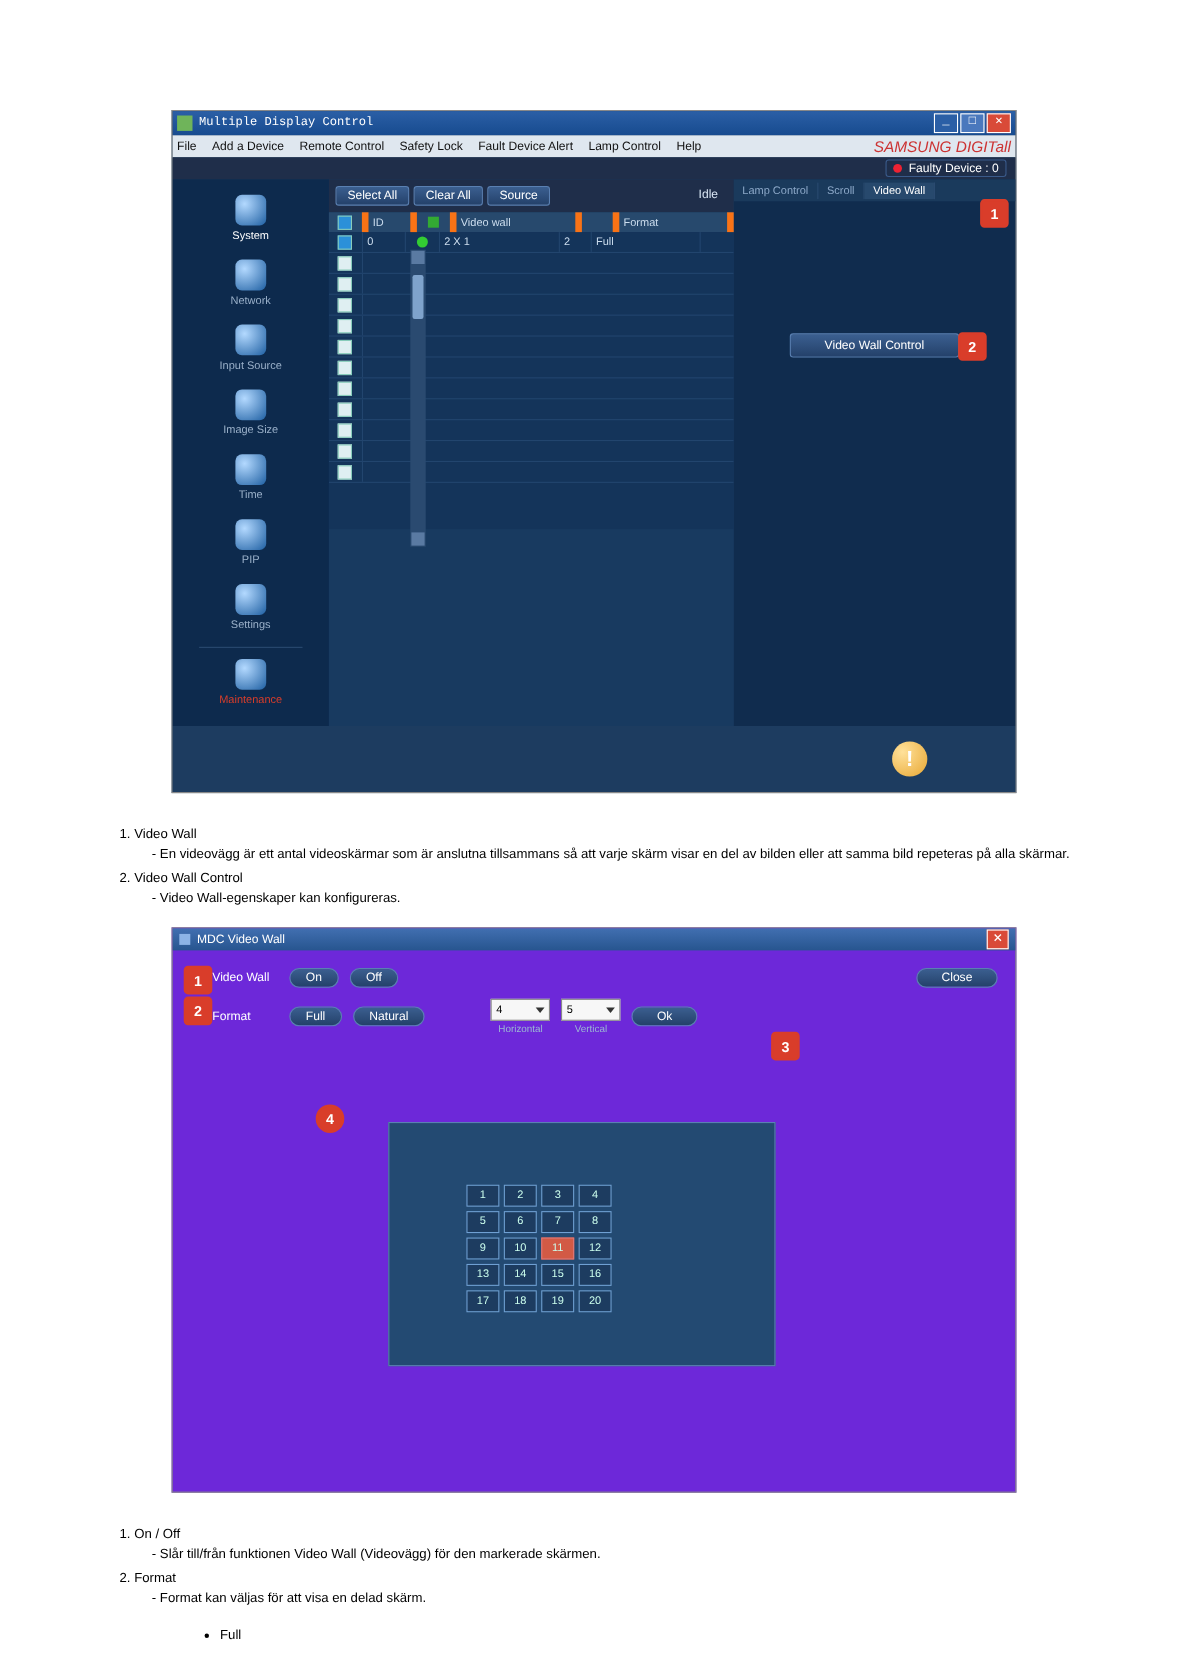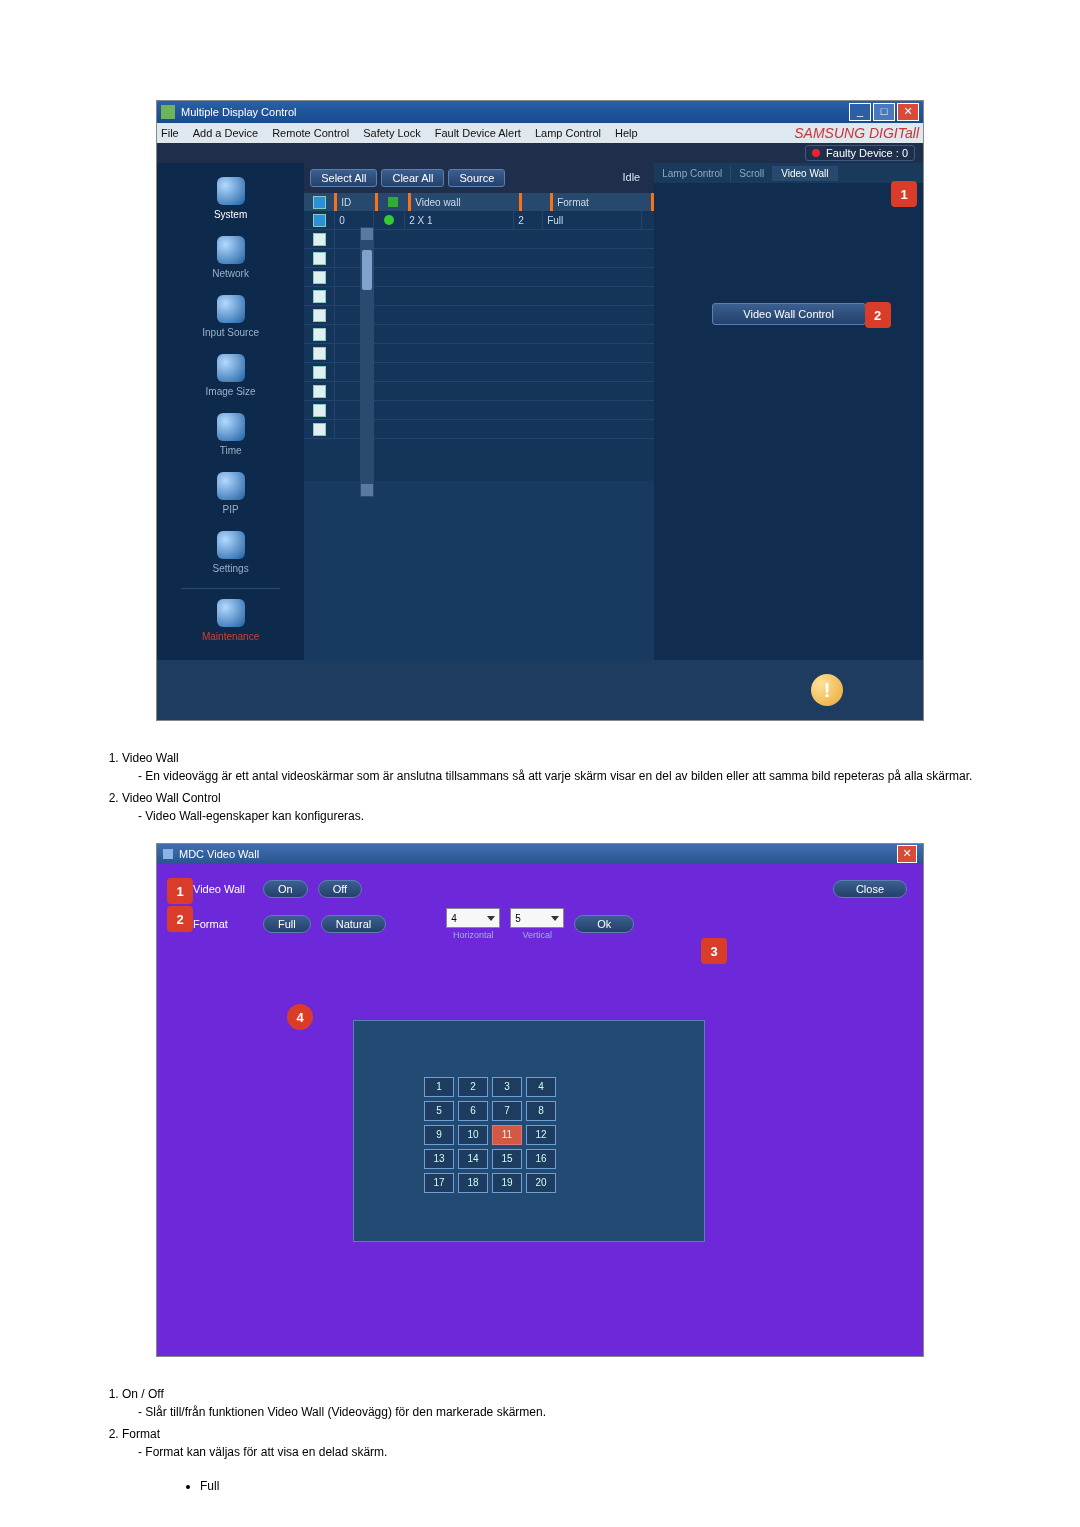--- a/index.html
+++ b/index.html
@@ -21,20 +21,21 @@
   }
   
   .titlebar {
     background: linear-gradient(#2b5fa6,#174b8f);
     color: #fff;
     display: flex;
     align-items: center;
     height: 22px;
     font-size: 11px;
     padding: 0 4px;
+    font-family: Liberation Mono, monospace;
   }
   .titlebar .icon {
     width: 14px; height: 14px;
     background: #6fb45a;
     margin-right: 6px;
   }
   .titlebar .spacer { flex: 1; }
   .winbtn {
     width: 20px; height: 16px;
     margin-left: 2px;
@@ -130,21 +131,21 @@
     padding:2px 8px;
   }
   .hdr-row{
     display:flex;
     background:#27496d;
     font-size:10px;
     color:#cde;
     height:18px;
     align-items:center;
   }
-  .hdr-cell{border-right:3px solid #f97316;padding:0 4px;height:18px;display:flex;align-items:center;}
+  .hdr-cell{border-right:6px solid #f97316;padding:0 4px;height:18px;display:flex;align-items:center;}
   .col-chk{width:22px;justify-content:center;}
   .col-id{width:30px;}
   .col-st{width:22px;justify-content:center;}
   .col-vw{width:100px;}
   .col-n{width:20px;}
   .col-fmt{width:90px;}
   .grid-body{
     height:270px;
     overflow:hidden;
     background:#14345a;

